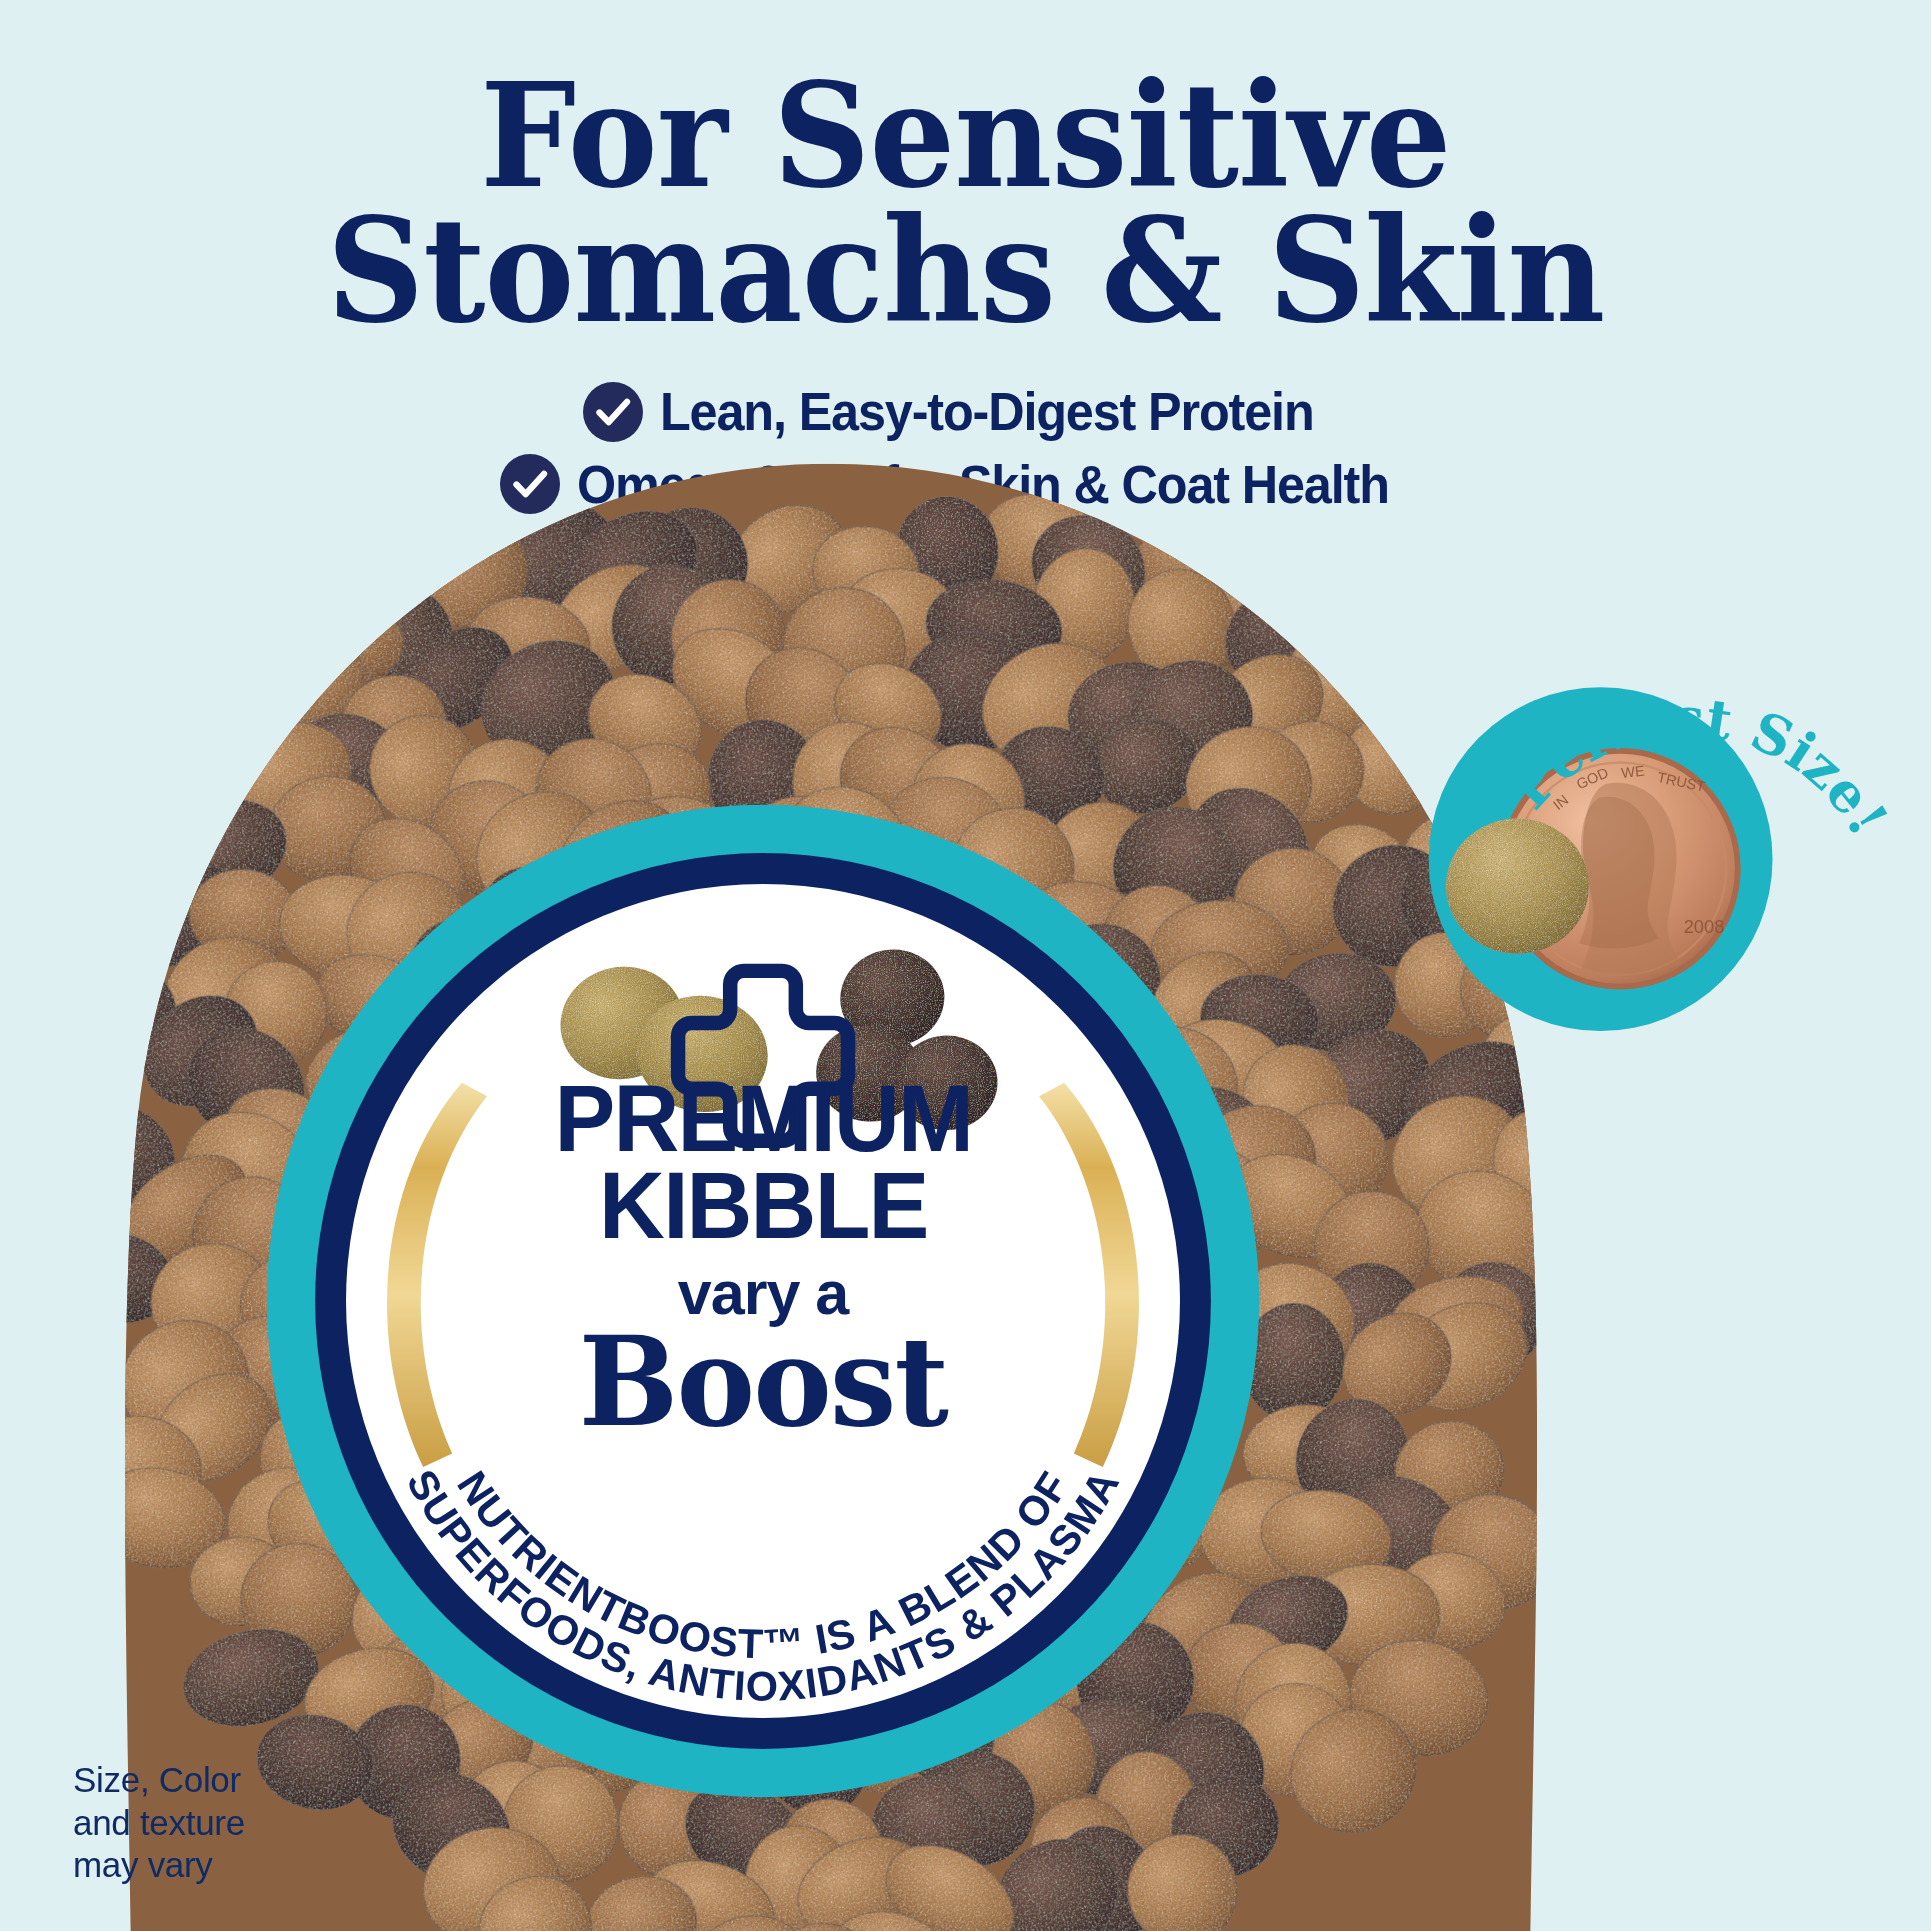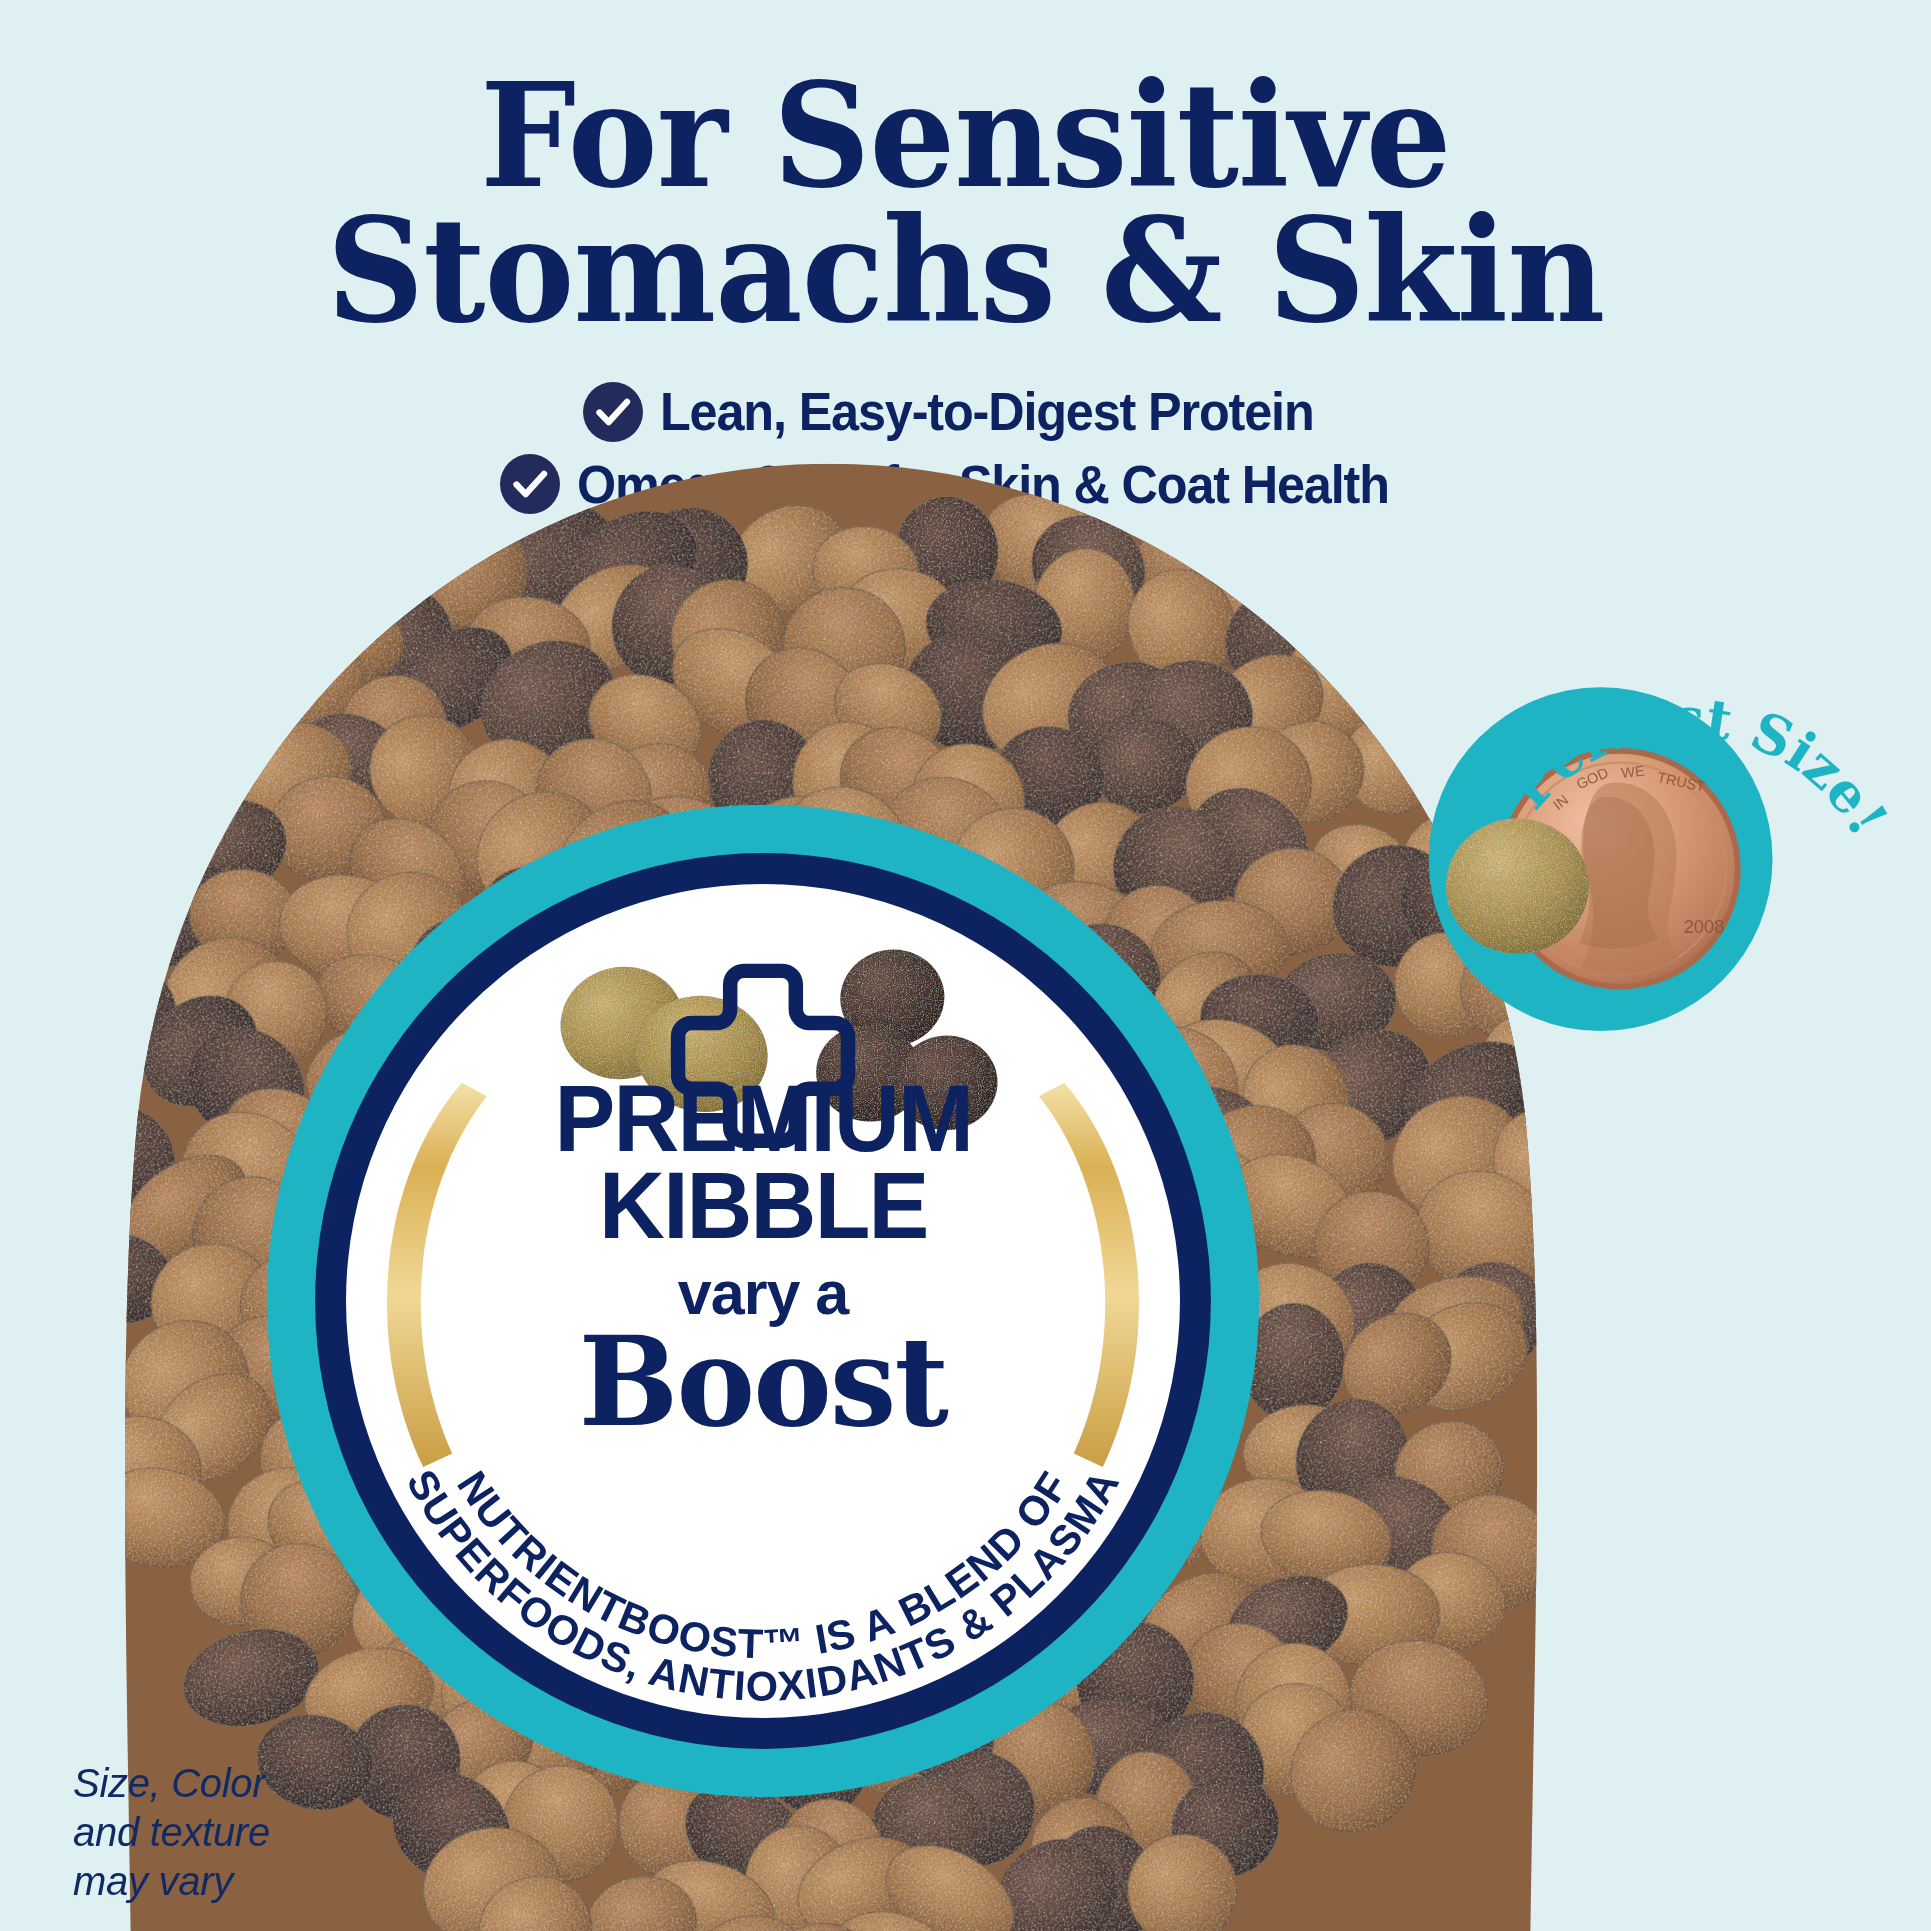--- a/index.html
+++ b/index.html
@@ -87,23 +87,22 @@
   }
 
   
   #perfect{position:absolute;left:1417px;top:579px;width:514px;height:483px;}
 
   
   .disclaimer{
     position:absolute;left:73px;top:1759px;
     color:#102a63;
     font-family:"Liberation Sans", sans-serif;
-    font-size:40px;line-height:1.22;font-weight:400;
+    font-size:35px;line-height:1.22;font-weight:400;
     letter-spacing:-0.3px;
-    font-style:italic;
   }
   .disclaimer span{display:block;}
 </style>
 </head>
 <body>
 
 <div id="stage">
 
   <div class="headline">
     <span>For Sensitive</span>

